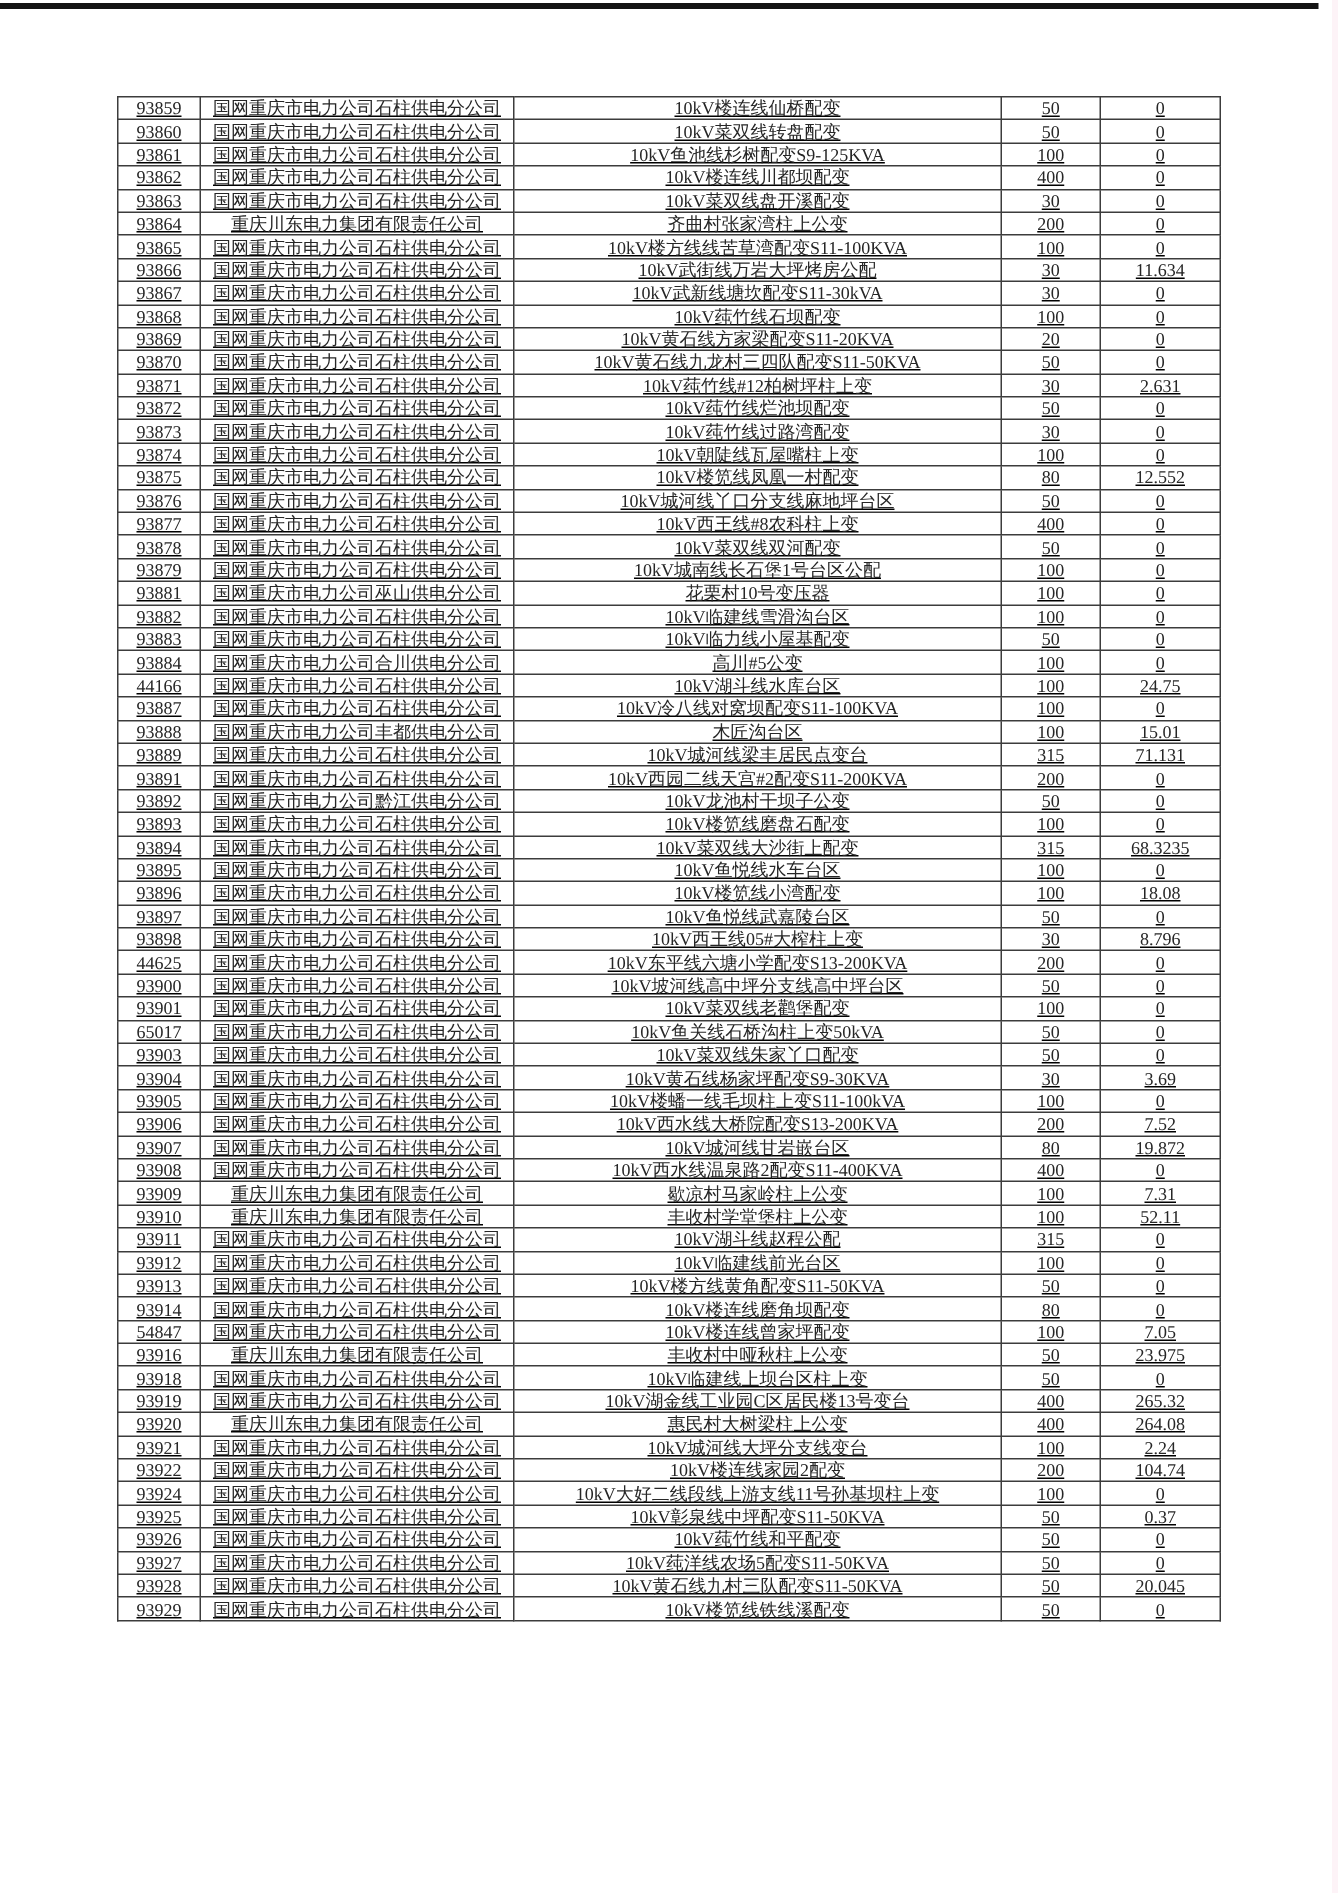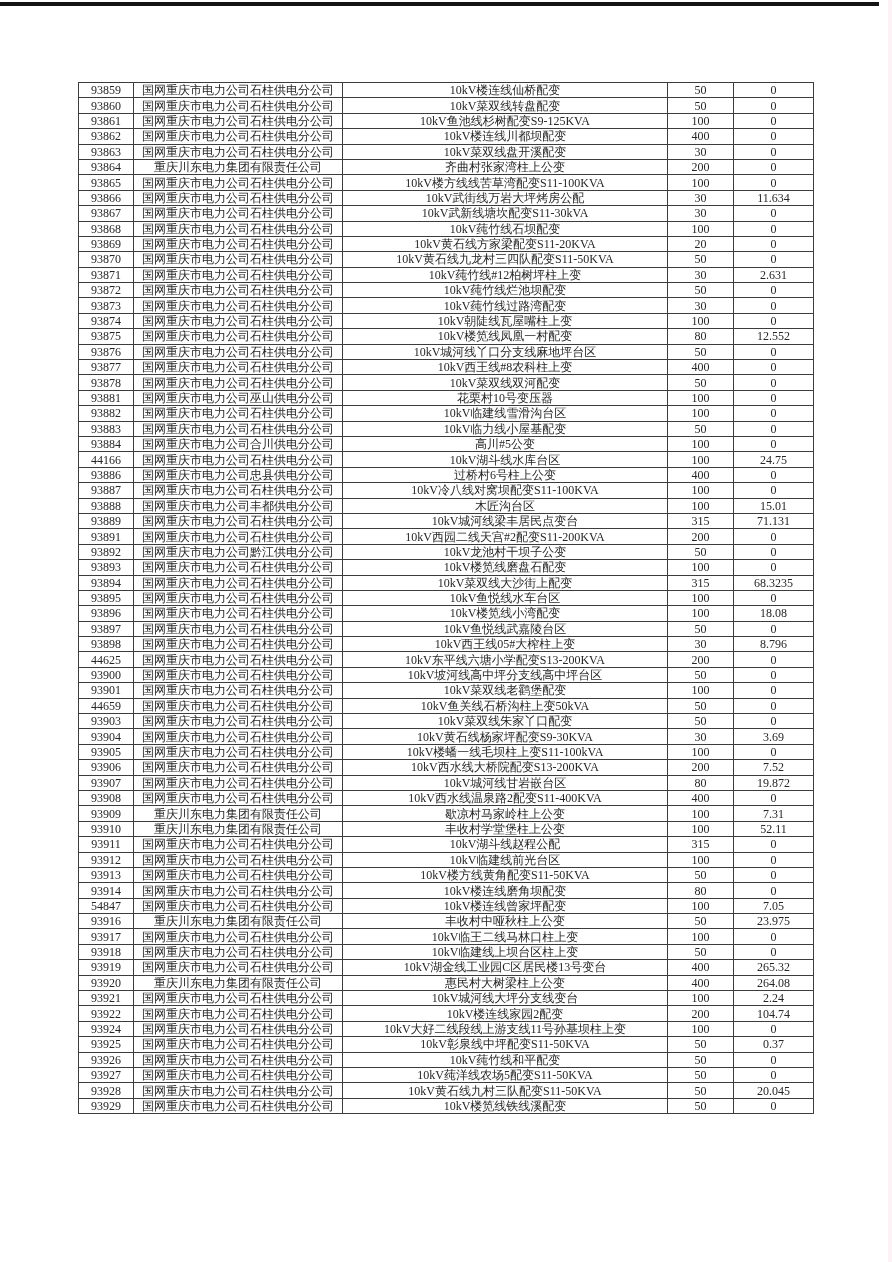--- a/index.html
+++ b/index.html
@@ -27,24 +27,25 @@
     position: absolute;
     top: 0;
     right: 0;
     width: 4px;
     height: 100%;
     background: #fdf3f7;
   }
   table.data-table {
     position: absolute;
     left: 78px;
-    top: 82px;
+    top: 64px;
     width: 735px;
     border-collapse: collapse;
     table-layout: fixed;
+    text-decoration: underline;
   }
   table.data-table td {
     border: 1px solid #3c3c3c;
     height: 14.4px;
     padding: 0 2px;
     text-align: center;
     vertical-align: middle;
     font-size: 12px;
     line-height: 1;
     color: #262626;
@@ -206,20 +207,27 @@
           <td>0</td>
         </tr>
         <tr>
           <td>93878</td>
           <td>国网重庆市电力公司石柱供电分公司</td>
           <td>10kV菜双线双河配变</td>
           <td>50</td>
           <td>0</td>
         </tr>
         <tr>
+          <td>93879</td>
+          <td>国网重庆市电力公司石柱供电分公司</td>
+          <td>10kV城南线长石堡1号台区公配</td>
+          <td>100</td>
+          <td>0</td>
+        </tr>
+        <tr>
           <td>93881</td>
           <td>国网重庆市电力公司巫山供电分公司</td>
           <td>花栗村10号变压器</td>
           <td>100</td>
           <td>0</td>
         </tr>
         <tr>
           <td>93882</td>
           <td>国网重庆市电力公司石柱供电分公司</td>
           <td>10kV临建线雪滑沟台区</td>
@@ -241,27 +249,20 @@
           <td>0</td>
         </tr>
         <tr>
           <td>44166</td>
           <td>国网重庆市电力公司石柱供电分公司</td>
           <td>10kV湖斗线水库台区</td>
           <td>100</td>
           <td>24.75</td>
         </tr>
         <tr>
-          <td>93886</td>
-          <td>国网重庆市电力公司忠县供电分公司</td>
-          <td>过桥村6号柱上公变</td>
-          <td>400</td>
-          <td>0</td>
-        </tr>
-        <tr>
           <td>93887</td>
           <td>国网重庆市电力公司石柱供电分公司</td>
           <td>10kV冷八线对窝坝配变S11-100KVA</td>
           <td>100</td>
           <td>0</td>
         </tr>
         <tr>
           <td>93888</td>
           <td>国网重庆市电力公司丰都供电分公司</td>
           <td>木匠沟台区</td>
@@ -346,21 +347,21 @@
           <td>0</td>
         </tr>
         <tr>
           <td>93901</td>
           <td>国网重庆市电力公司石柱供电分公司</td>
           <td>10kV菜双线老鹳堡配变</td>
           <td>100</td>
           <td>0</td>
         </tr>
         <tr>
-          <td>44659</td>
+          <td>65017</td>
           <td>国网重庆市电力公司石柱供电分公司</td>
           <td>10kV鱼关线石桥沟柱上变50kVA</td>
           <td>50</td>
           <td>0</td>
         </tr>
         <tr>
           <td>93903</td>
           <td>国网重庆市电力公司石柱供电分公司</td>
           <td>10kV菜双线朱家丫口配变</td>
           <td>50</td>
@@ -449,27 +450,20 @@
           <td>10kV楼连线曾家坪配变</td>
           <td>100</td>
           <td>7.05</td>
         </tr>
         <tr>
           <td>93916</td>
           <td>重庆川东电力集团有限责任公司</td>
           <td>丰收村中哑秋柱上公变</td>
           <td>50</td>
           <td>23.975</td>
-        </tr>
-        <tr>
-          <td>93917</td>
-          <td>国网重庆市电力公司石柱供电分公司</td>
-          <td>10kV临王二线马林口柱上变</td>
-          <td>100</td>
-          <td>0</td>
         </tr>
         <tr>
           <td>93918</td>
           <td>国网重庆市电力公司石柱供电分公司</td>
           <td>10kV临建线上坝台区柱上变</td>
           <td>50</td>
           <td>0</td>
         </tr>
         <tr>
           <td>93919</td>

